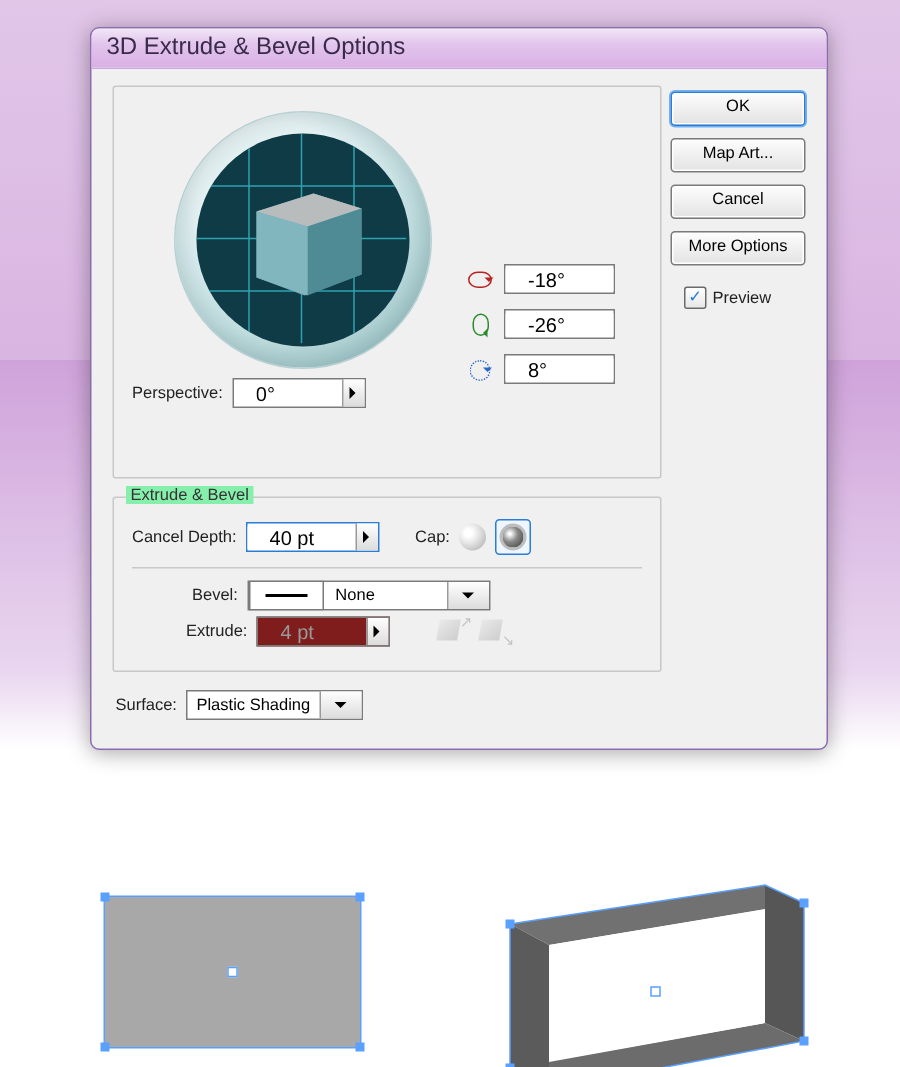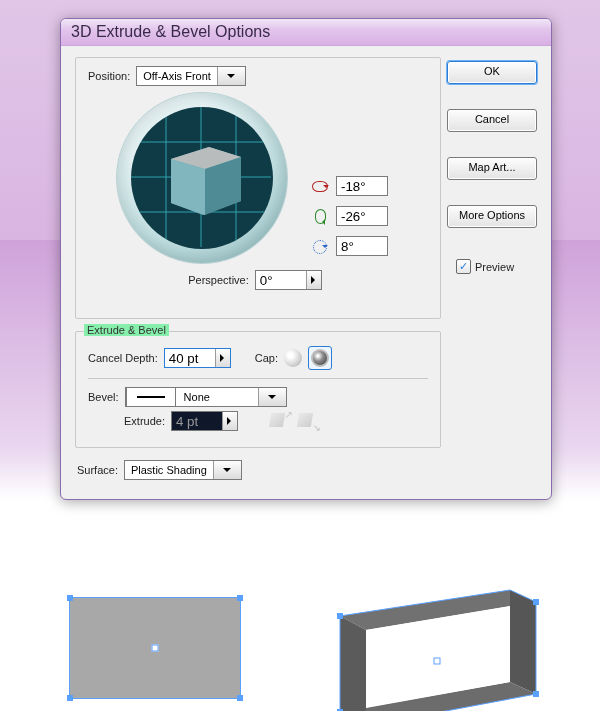--- a/index.html
+++ b/index.html
@@ -12,32 +12,32 @@
   .pane{position:absolute;left:0;right:0;top:26px;bottom:0;padding:12px 14px 10px}
   .group{position:relative;border:1px solid #c8c8c8;border-radius:2px;margin-bottom:12px;padding:10px 12px 12px}
   .group>.legend{position:absolute;top:-8px;left:8px;background:#86efac;padding:0 3px;color:#333}
   .row{display:flex;align-items:center;gap:6px;margin:4px 0}
   label{color:#222}
   .dd{display:inline-flex;align-items:center;background:#fff;border:1px solid #7a7a7a;height:18px}
   .dd span{padding:0 6px}
   .dd .arr{width:15px;height:18px;display:flex;align-items:center;justify-content:center;background:linear-gradient(#fefefe,#dcdcdc);border-left:1px solid #9a9a9a}
   .dd .arr::after{content:'';border:4px solid transparent;border-top-color:#000;margin-top:3px}
   .inp{display:inline-flex;align-items:center;background:#fff;border:1px solid #7a7a7a;height:18px}
-  .inp input{border:0;outline:0;width:42px;font:11px inherit;padding:0 4px}
+  .inp input{border:0;outline:0;width:42px;font:11px inherit;padding:0 15px}
   .inp .arr{width:14px;height:18px;display:flex;align-items:center;justify-content:center;background:linear-gradient(#fefefe,#dcdcdc);border-left:1px solid #9a9a9a}
   .inp .arr::after{content:'';border:4px solid transparent;border-left-color:#000;margin-left:3px}
   .disabled{color:#999}
-  .disabled .inp,.disabled input{background:#0f172a;color:#999}
+  .disabled .inp,.disabled input{background:#7f1d1d;color:#999}
   
   .globe{position:relative;width:170px;height:170px;margin:6px auto 6px 28px;border-radius:50%;background:radial-gradient(circle at 40% 35%,#e7f4f6 35%,#c2e0e2 60%,#9cc5c8 80%);border:1px solid #b9d0d2;box-shadow:inset 0 0 22px rgba(0,0,0,.15)}
   .globe-inner{position:absolute;inset:14px;border-radius:50%;background:#0e3b45;overflow:hidden}
   .grid line{stroke:#2ea3af;stroke-width:1}
   .cube{position:absolute;left:30px;top:28px}
   
-  .btns{position:absolute;right:14px;top:42px;width:90px;display:flex;flex-direction:column;gap:25px;z-index:3}
+  .btns{position:absolute;right:14px;top:42px;width:90px;display:flex;flex-direction:column;gap:8px;z-index:3}
   .btn{height:21px;border:1px solid #7a7a7a;border-radius:3px;background:linear-gradient(#fdfdfd,#e3e3e3);box-shadow:inset 0 0 0 1px #fff;text-align:center;line-height:19px;cursor:pointer;font-size:11px}
   .btn.default{border-color:#2a7dd6;box-shadow:0 0 0 1px #6fb1f3,inset 0 0 0 1px #fff}
   .chk{display:flex;align-items:center;gap:4px;margin-top:6px;margin-left:9px}
   .chk .box{width:13px;height:13px;border:1px solid #6a6a6a;border-radius:2px;background:linear-gradient(#fff,#e7e7e7);display:flex;align-items:center;justify-content:center;color:#2a7dd6;font-size:11px;line-height:1}
   
   .rot{position:absolute;left:236px;top:108px}
   .rot .row{margin:10px 0}
   .roticon{display:inline-block;width:18px;height:15px;position:relative}
   .ri-h{border:1.5px solid #b72222;border-radius:50%/60%;width:14px;height:9px;position:absolute;left:0;top:2px}
   .ri-h::after{content:'';position:absolute;right:-2px;top:3px;width:0;height:0;border:3px solid transparent;border-top-color:#b72222}
@@ -68,39 +68,32 @@
 <body>
 
 <div class="bg"></div>
 <div class="bg2"></div>
 
 <div class="dlg">
   <div class="titlebar">3D Extrude &amp; Bevel Options</div>
 
   <div class="btns">
     <div class="btn default">OK</div>
+    <div class="btn">Map Art...</div>
     <div class="btn">Cancel</div>
-    <div class="btn">Map Art...</div>
     <div class="btn">More Options</div>
     <label class="chk">
       <span class="box">✓</span>
       <span>Preview</span>
     </label>
   </div>
 
   <div class="pane">
 
     <div class="group" style="width:340px;height:238px">
-      <div class="row" style="margin-top:-2px">
-        <label>Position:</label>
-        <div class="dd">
-          <span>Off-Axis Front</span>
-          <span class="arr"></span>
-        </div>
-      </div>
 
       <div class="globe">
         <div class="globe-inner">
           <svg width="140" height="140" style="position:absolute;left:0;top:0">
             <g class="grid">
               <line x1="0" y1="35" x2="140" y2="35"></line>
                 <line x1="0" y1="70" x2="140" y2="70"></line>
                 <line x1="0" y1="105" x2="140" y2="105"></line>
               <line x1="35" y1="0" x2="35" y2="140"></line>
                 <line x1="70" y1="0" x2="70" y2="140"></line>
@@ -136,21 +129,21 @@
         <div class="row">
           <span class="roticon">
               <span class="ri-z"></span>
             </span>
           <div class="inp">
               <input value="8°" style="">
             </div>
         </div>
       </div>
 
-      <div class="row" style="justify-content:center;margin-top:2px;margin-right:6px">
+      <div class="row" style="justify-content:flex-start;margin-top:2px;margin-right:6px">
         <label>Perspective:</label>
         <div class="inp">
           <input value="0°" style="">
             <span class="arr"></span>
         </div>
       </div>
     </div>
 
     <div class="group" style="width:340px">
       <span class="legend">Extrude &amp; Bevel</span>
@@ -163,21 +156,21 @@
         <span style="width:12px"></span>
         <label>Cap:</label>
         <span class="capicn cap-on"></span>
         <span class="cap-off-wrap">
             <span class="capicn cap-off"></span>
           </span>
       </div>
 
       <div style="border-top:1px solid #c8c8c8;margin:8px 0"></div>
 
-      <div class="row" style="">
+      <div class="row" style="margin-left:40px">
         <label>Bevel:</label>
         <div class="dd" style="width:160px">
           <span class="bevelsw"></span>
           <span style="flex:1;padding-left:8px">None</span>
           <span class="arr"></span>
         </div>
       </div>
 
       <div class="row disabled" style="margin-left:36px">
         <label>Extrude:</label>

